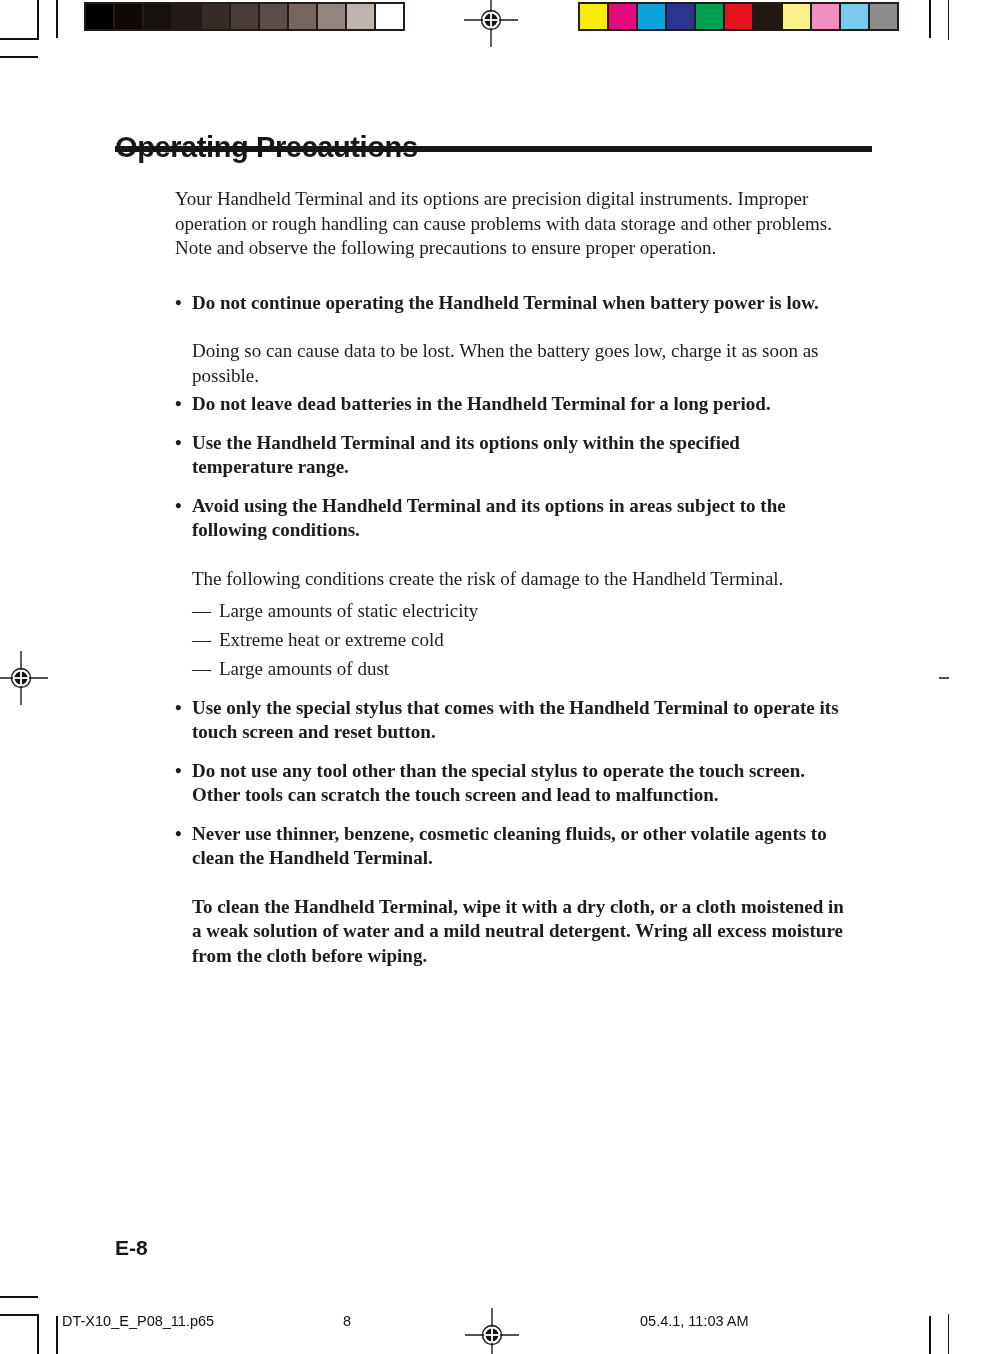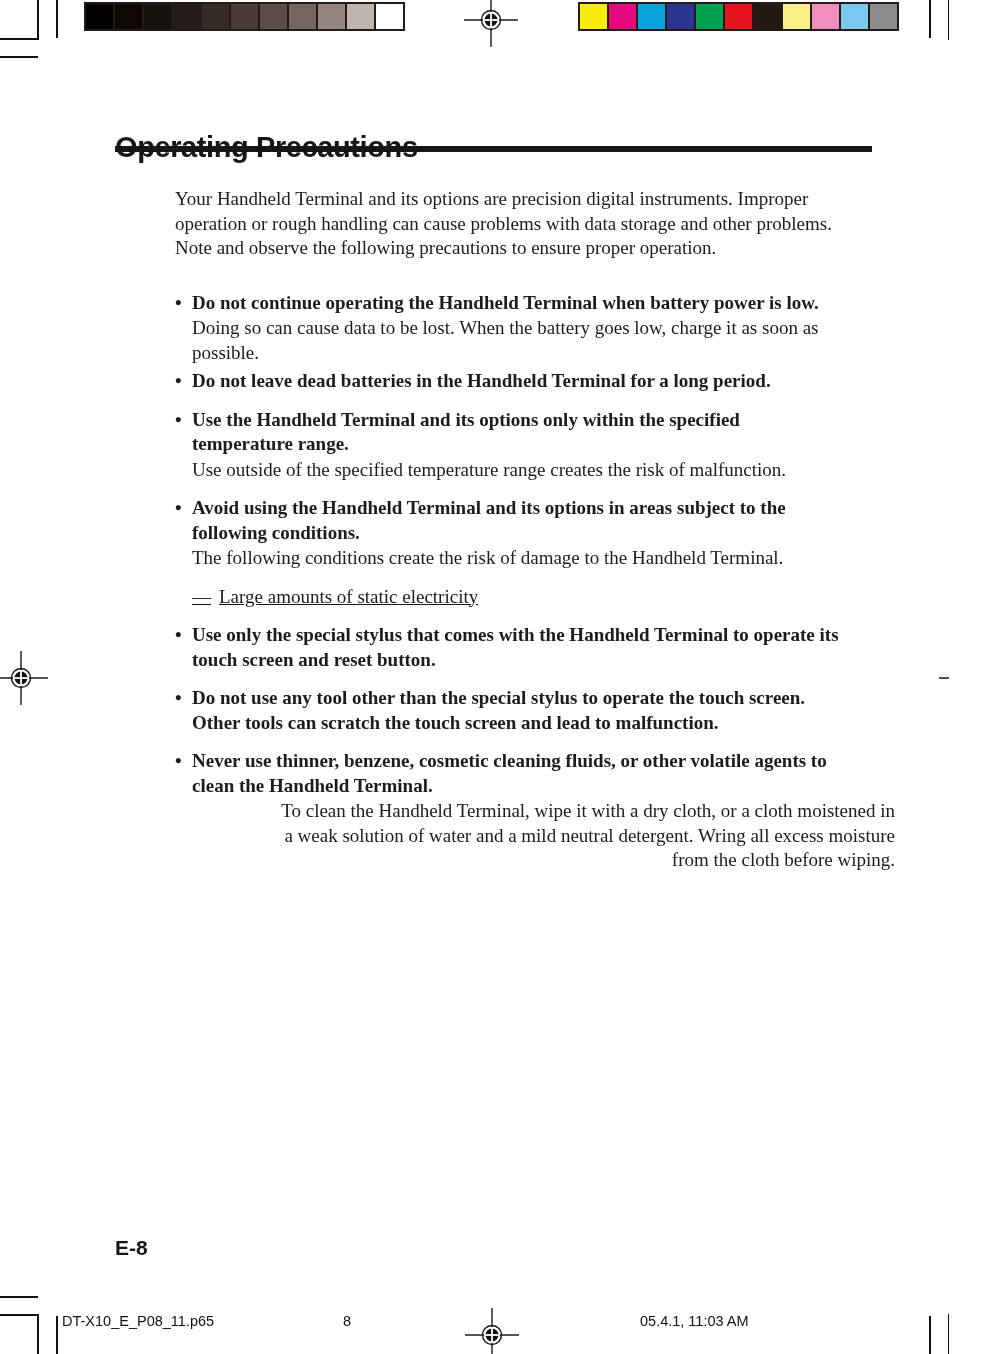--- a/index.html
+++ b/index.html
@@ -18,23 +18,23 @@
   .doc-title{position:absolute;left:115px;top:112px;font-family:"Liberation Sans",sans-serif;
              font-weight:bold;font-size:29px;letter-spacing:-0.4px;color:#161616;}
   .title-rule{position:absolute;left:115px;top:146px;width:757px;height:6px;background:#161616;}
 
   .content{position:absolute;left:175px;top:187px;width:720px;font-size:19px;line-height:24.5px;}
   .intro{margin:0 0 30px 0;white-space:pre-line;}
   .sec{margin-top:4px;}
   .sec.gap{margin-top:14px;}
   .sec-head{position:relative;padding-left:17px;font-weight:bold;white-space:pre-line;}
   .sec-head .bullet{position:absolute;left:0;top:0;font-weight:bold;}
-  .sec-para{margin-top:1px;padding-left:17px;white-space:pre-line;}
-  .sec-para.bold{font-weight:normal;text-align:right;}
-  .dashes{margin-top:14px;text-decoration:underline;}
+  .sec-para{margin-top:24px;padding-left:17px;white-space:pre-line;}
+  .sec-para.bold{font-weight:bold;}
+  .dashes{margin-top:8px;}
   .dash-line{margin-top:4.5px;padding-left:17px;}
   .dash-line .dash{margin-right:8px;}
 
   .page-number{position:absolute;left:115px;top:1236px;font-family:"Liberation Sans",sans-serif;
                font-weight:bold;font-size:21px;color:#161616;}
 
   .slug{position:absolute;top:1313px;font-family:"Liberation Sans",sans-serif;font-size:14.5px;color:#111;}
   .slug-file{left:62px;}
   .slug-sheet{left:343px;}
   .slug-date{left:640px;}
@@ -139,28 +139,29 @@
         <div class="sec-head"><span class="bullet">•</span>Do not continue operating the Handheld Terminal when battery power is low.</div>
         <div class="sec-para">Doing so can cause data to be lost. When the battery goes low, charge it as soon as
 possible.</div>
       </div>
       <div class="sec">
         <div class="sec-head"><span class="bullet">•</span>Do not leave dead batteries in the Handheld Terminal for a long period.</div>
       </div>
       <div class="sec gap">
         <div class="sec-head"><span class="bullet">•</span>Use the Handheld Terminal and its options only within the specified
 temperature range.</div>
-        <div class="sec-para">Use outside of the specified temperature range creates the risk of malfunction.</div>
       </div>
       <div class="sec gap">
         <div class="sec-head"><span class="bullet">•</span>Avoid using the Handheld Terminal and its options in areas subject to the
 following conditions.</div>
         <div class="sec-para">The following conditions create the risk of damage to the Handheld Terminal.</div>
         <div class="dashes">
           <div class="dash-line"><span class="dash">—</span>Large amounts of static electricity</div>
+          <div class="dash-line"><span class="dash">—</span>Extreme heat or extreme cold</div>
+          <div class="dash-line"><span class="dash">—</span>Large amounts of dust</div>
         </div>
       </div>
       <div class="sec gap">
         <div class="sec-head"><span class="bullet">•</span>Use only the special stylus that comes with the Handheld Terminal to operate its
 touch screen and reset button.</div>
       </div>
       <div class="sec gap">
         <div class="sec-head"><span class="bullet">•</span>Do not use any tool other than the special stylus to operate the touch screen.
 Other tools can scratch the touch screen and lead to malfunction.</div>
       </div>

